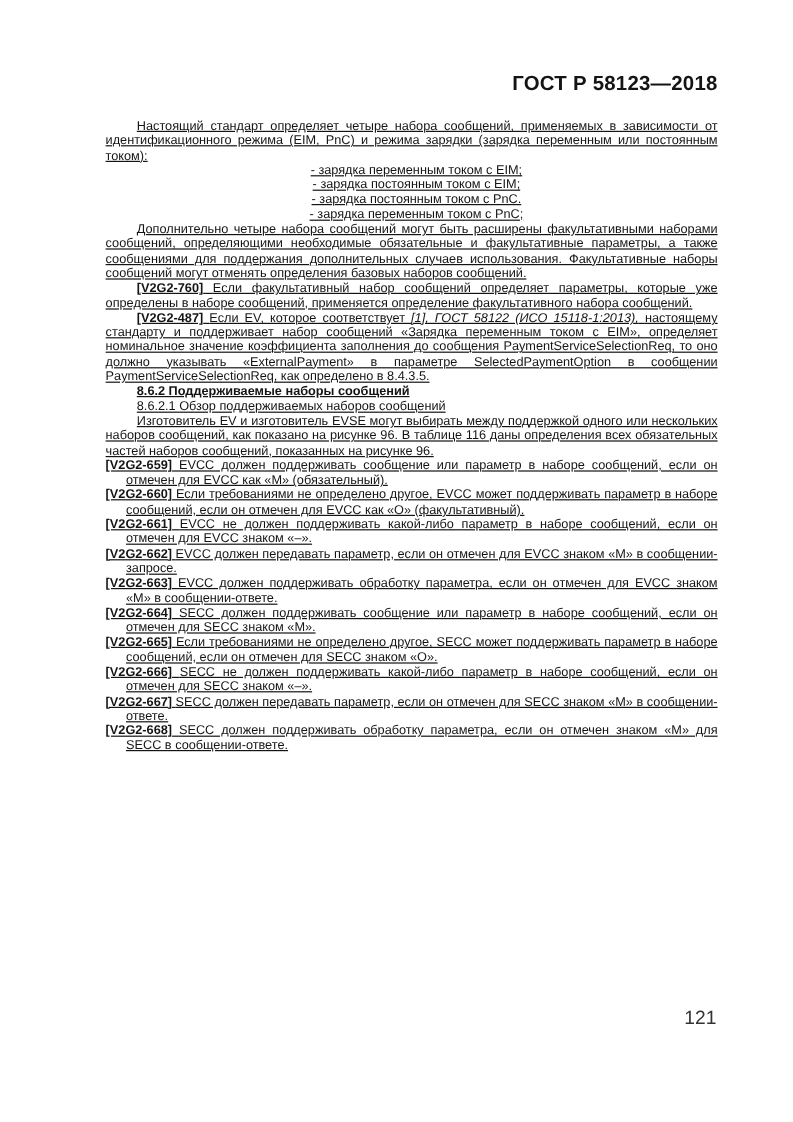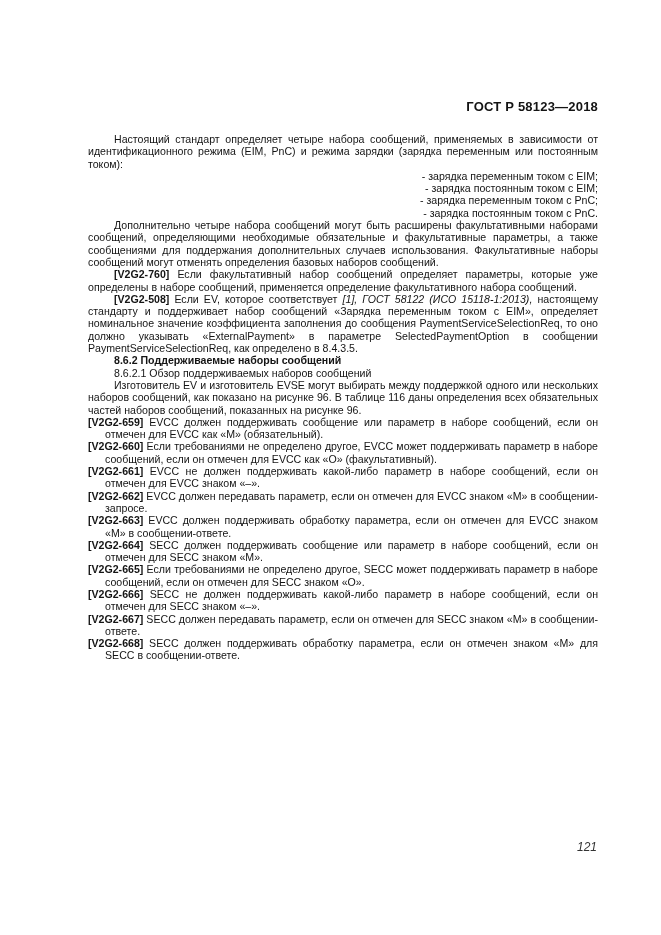--- a/index.html
+++ b/index.html
@@ -7,60 +7,60 @@
   body {
     width:661px; height:935px; position:relative;
     font-family:"Liberation Sans","DejaVu Sans",sans-serif;
     color:#141414;
   }
   .page { position:absolute; inset:0; background:#ffffff; padding:60px 63px 0 88px; }
   .scan-border {
     position:absolute; left:38px; top:27px; right:20px; bottom:20px;
     border:1px solid #e6e6e6; pointer-events:none;
   }
-  .doc-header { text-align:right; font-size:13px; font-weight:bold; margin-bottom:19px; letter-spacing:.2px;margin-top:39px; }
-  .body-text { font-size:10.6px; line-height:12.3px; }
+  .doc-header { text-align:right; font-size:17px; font-weight:bold; margin-bottom:19px; letter-spacing:.2px; }
+  .body-text { font-size:10.6px; line-height:12.3px;text-decoration:underline; }
   .para { text-align:justify; text-indent:26px; }
   .hang { text-align:justify; padding-left:17px; text-indent:-17px; }
-  .list-item { padding-left:8px; text-align:right; }
+  .list-item { padding-left:8px; text-align:center; }
   .b { font-weight:bold; }
   .i { font-style:italic;margin-top:29px; }
-  .page-number { position:absolute; top:840px; right:64px; font-size:12px; color:#333;font-style:italic; }
+  .page-number { position:absolute; top:840px; right:64px; font-size:16px; color:#333; }
 </style>
 </head>
 <body>
 
 <div class="scan-border"></div>
 
 <div class="page">
 
   <div class="doc-header">
     <span>ГОСТ Р 58123—2018</span>
   </div>
 
   <div class="body-text">
 
     <p class="para">Настоящий стандарт определяет четыре набора сообщений, применяемых в зависимости от идентификационного режима (EIM, PnC) и режима зарядки (зарядка переменным или постоянным током):</p>
 
     <div>
       <div class="list-item">- зарядка переменным током с EIM;</div>
       <div class="list-item">- зарядка постоянным током с EIM;</div>
+      <div class="list-item">- зарядка постоянным током с PnC.</div>
       <div class="list-item">- зарядка переменным током с PnC;</div>
-      <div class="list-item">- зарядка постоянным током с PnC.</div>
     </div>
 
     <p class="para">Дополнительно четыре набора сообщений могут быть расширены факультативными наборами сообщений, определяющими необходимые обязательные и факультативные параметры, а также сообщениями для поддержания дополнительных случаев использования. Факультативные наборы сообщений могут отменять определения базовых наборов сообщений.</p>
 
     <p class="para">
       <span class="b">[V2G2-760]</span>
       <span>Если факультативный набор сообщений определяет параметры, которые уже определены в наборе сообщений, применяется определение факультативного набора сообщений.</span>
     </p>
 
     <p class="para">
-      <span class="b">[V2G2-508]</span>
+      <span class="b">[V2G2-487]</span>
       <span>Если EV, которое соответствует</span>
       <span class="i">[1], ГОСТ 58122 (ИСО 15118-1:2013),</span>
       <span>настоящему стандарту и поддерживает набор сообщений «Зарядка переменным током с EIM», определяет номинальное значение коэффициента заполнения до сообщения PaymentServiceSelectionReq, то оно должно указывать «ExternalPayment» в параметре SelectedPaymentOption в сообщении PaymentServiceSelectionReq, как определено в 8.4.3.5.</span>
     </p>
 
     <p class="para b">8.6.2 Поддерживаемые наборы сообщений</p>
     <p class="para">8.6.2.1 Обзор поддерживаемых наборов сообщений</p>
 
     <p class="para">Изготовитель EV и изготовитель EVSE могут выбирать между поддержкой одного или нескольких наборов сообщений, как показано на рисунке 96. В таблице 116 даны определения всех обязательных частей наборов сообщений, показанных на рисунке 96.</p>
 

